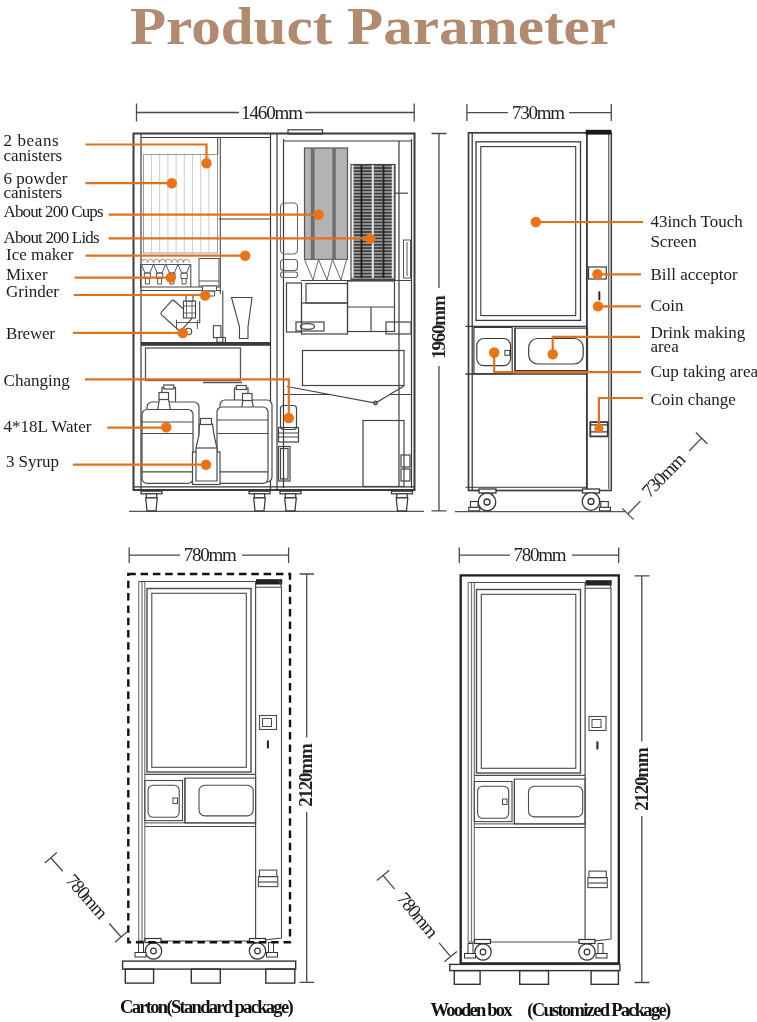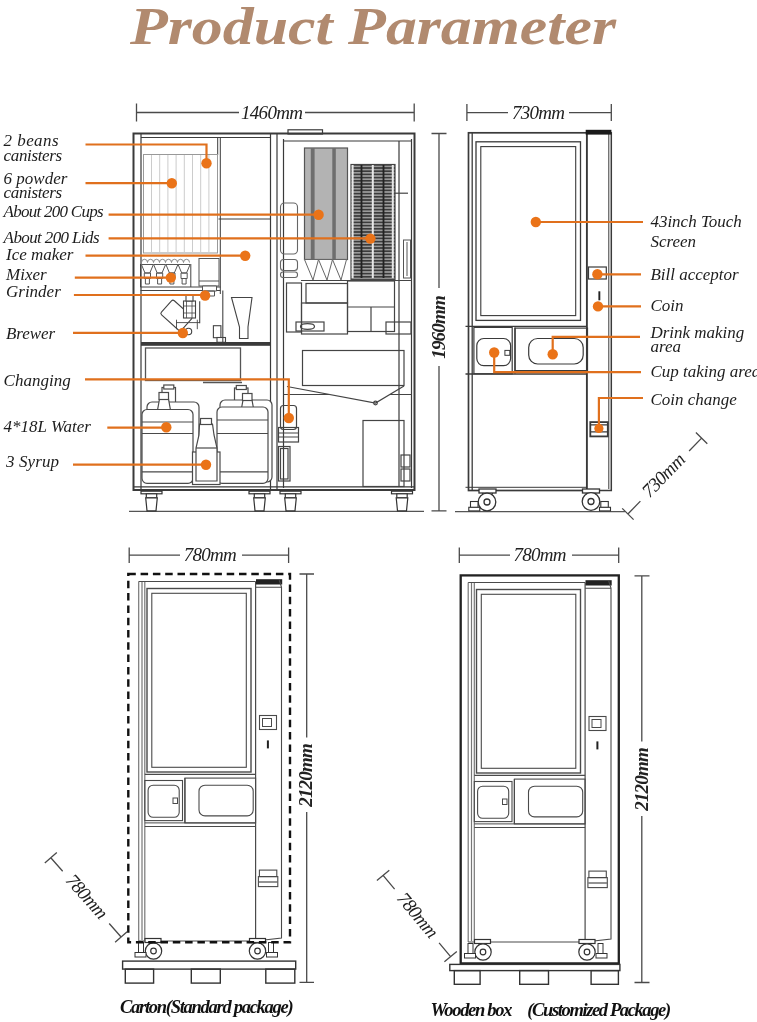--- a/index.html
+++ b/index.html
@@ -1,16 +1,16 @@
 <!DOCTYPE html>
 <html><head>
 <meta charset="utf-8">
 <style>
   html,body{margin:0;padding:0;background:#fff;}
-  #page{position:relative;width:757px;height:1022px;background:#fff;overflow:hidden;font-style:italic;}
+  #page{position:relative;width:757px;height:1022px;background:#fff;overflow:hidden;}
   svg{display:block;}
   text{font-family:"Liberation Serif", serif;}
 </style>
 </head>
 <body>
 <div id="page">
 <svg width="757" height="1022" viewBox="0 0 757 1022">
 <rect x="0" y="0" width="757" height="1022" fill="#ffffff"></rect>
 
 <text id="title" x="130" y="43.5" font-size="53" font-weight="bold" fill="#b18a6f" textLength="486" lengthAdjust="spacingAndGlyphs">Product Parameter</text>

